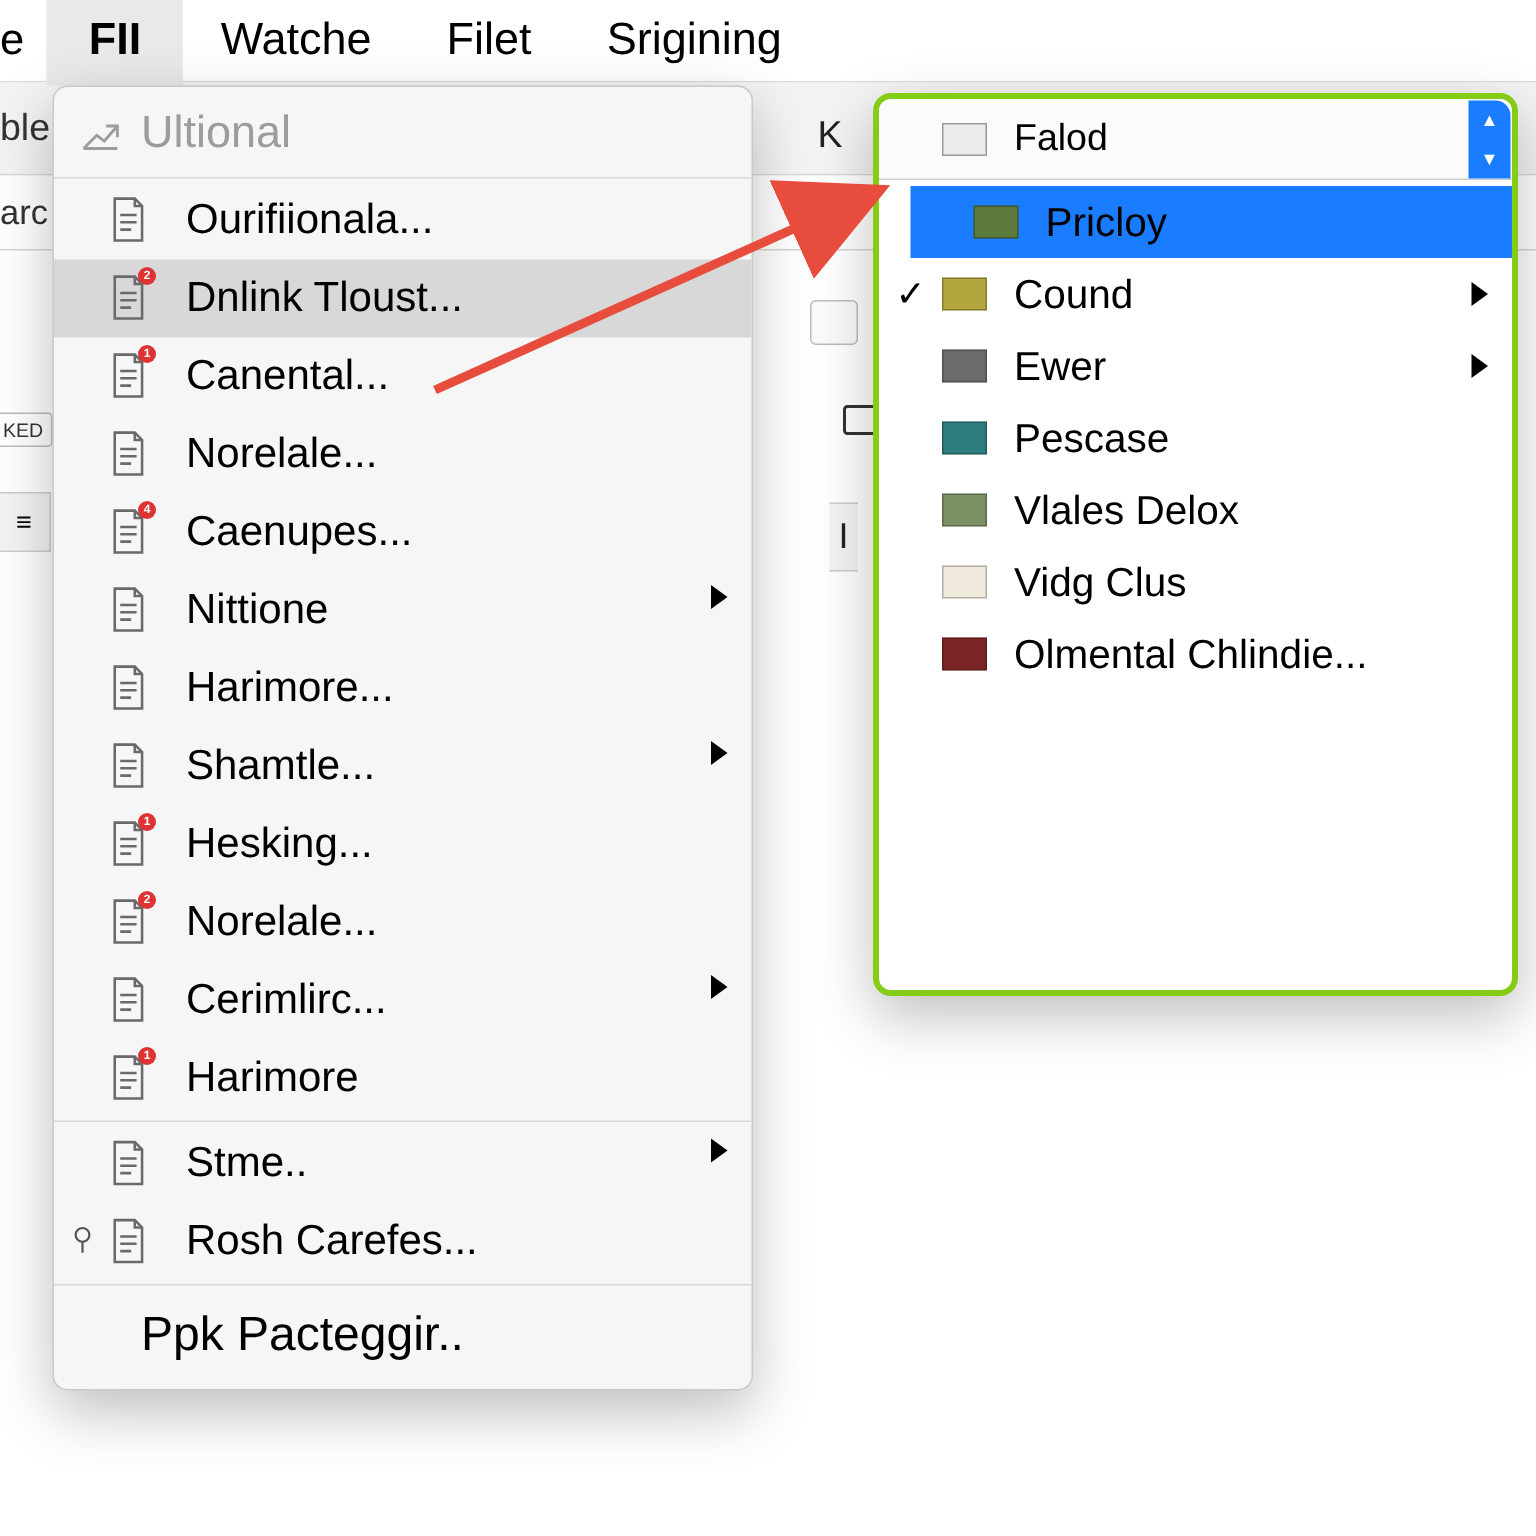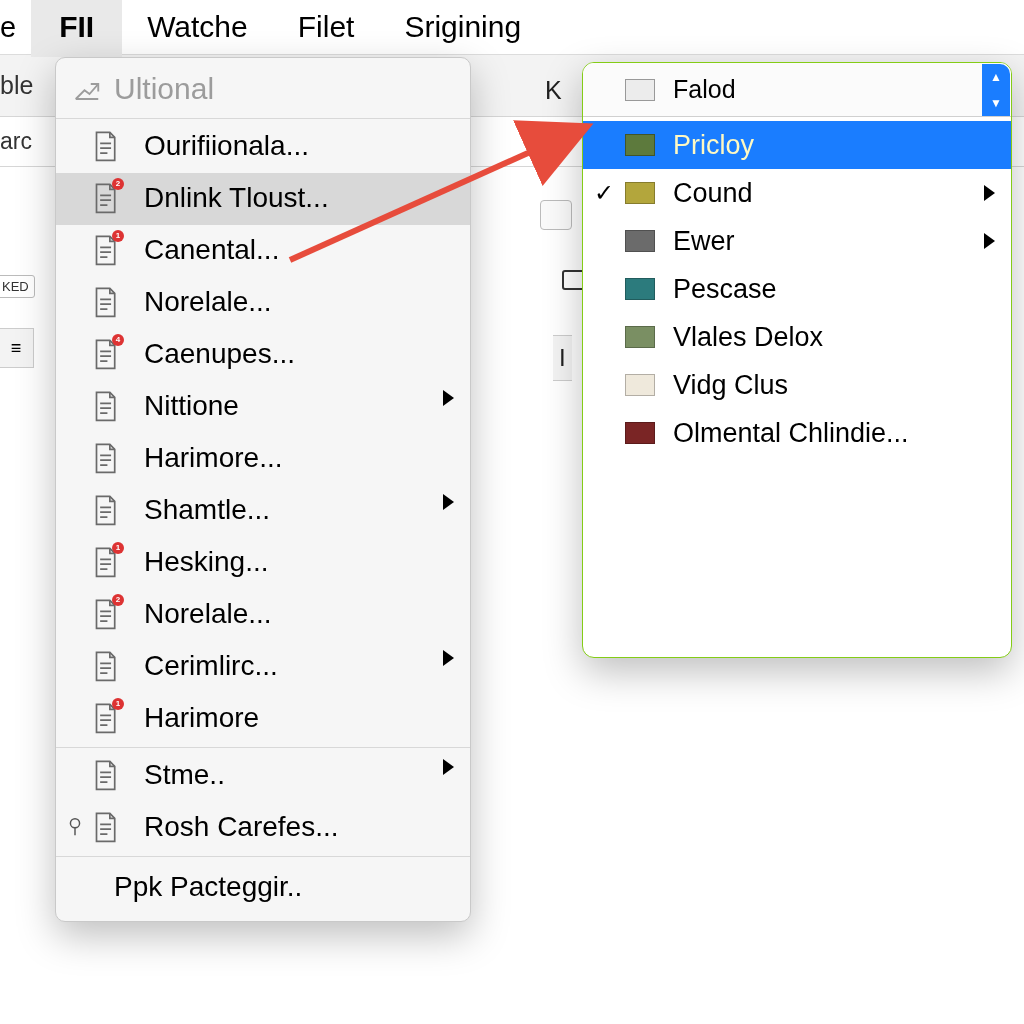--- a/index.html
+++ b/index.html
@@ -65,28 +65,27 @@
     background: #fff;
     padding: 3px 5px;
     border-radius: 3px;
     color: #333;
   }
 
   
   .dropdown {
     position: absolute;
     left: 35px; top: 57px;
-    width: 416px;
+    width: 467px;
     background: #f6f6f6;
     border: 1px solid #c9c9c9;
     border-radius: 10px;
     box-shadow: 0 14px 38px rgba(0,0,0,0.25);
     padding-bottom: 6px;
     overflow: hidden;
-    margin-left: 20px;
   }
   .dropdown .header {
     display: flex;
     align-items: center;
     padding: 14px 16px 10px 16px;
     font-size: 30px;
     color: #9c9c9c;
     gap: 12px;
   }
   .dropdown .header svg { color: #9c9c9c; }
@@ -129,29 +128,29 @@
     width: 0; height: 0;
     border-top: 8px solid transparent;
     border-bottom: 8px solid transparent;
     border-left: 11px solid #000;
   }
   .dropdown .leading-pin {
     position: absolute;
     left: 8px;
     width: 22px; height: 22px;
   }
-  .dd-last { padding: 12px 16px 12px 34px; font-size: 28px; }
+  .dd-last { padding: 12px 16px 12px 34px; font-size: 32px; }
 
   
   .colorpanel {
     position: absolute;
     left: 582px; top: 62px;
     width: 430px;
     background: #ffffff;
-    border: 1px solid #84cc16;
+    border: 4px solid #84cc16;
     border-radius: 12px;
     box-shadow: 0 14px 38px rgba(0,0,0,0.25);
     overflow: hidden;
   }
   .colorpanel .toprow {
     display: flex;
     align-items: center;
     height: 54px;
     padding: 0 0 0 42px;
     border-bottom: 1px solid #d0d0d0;
@@ -200,21 +199,22 @@
   }
   .cp-item .arrow {
     margin-left: auto;
     width: 0; height: 0;
     border-top: 8px solid transparent;
     border-bottom: 8px solid transparent;
     border-left: 11px solid #000;
   }
   .cp-item.selected {
     background: #1a7dff;
-    color: #fef9c3;
+    color: #000000;
+    margin-left: 21px;
   }
   .cp-item.selected .swatch { border-color: rgba(0,0,0,0.3); }
 
   
   .arrow-anno {
     position: absolute;
     left: 270px; top: 90px;
     width: 340px; height: 180px;
     pointer-events: none;
   }

